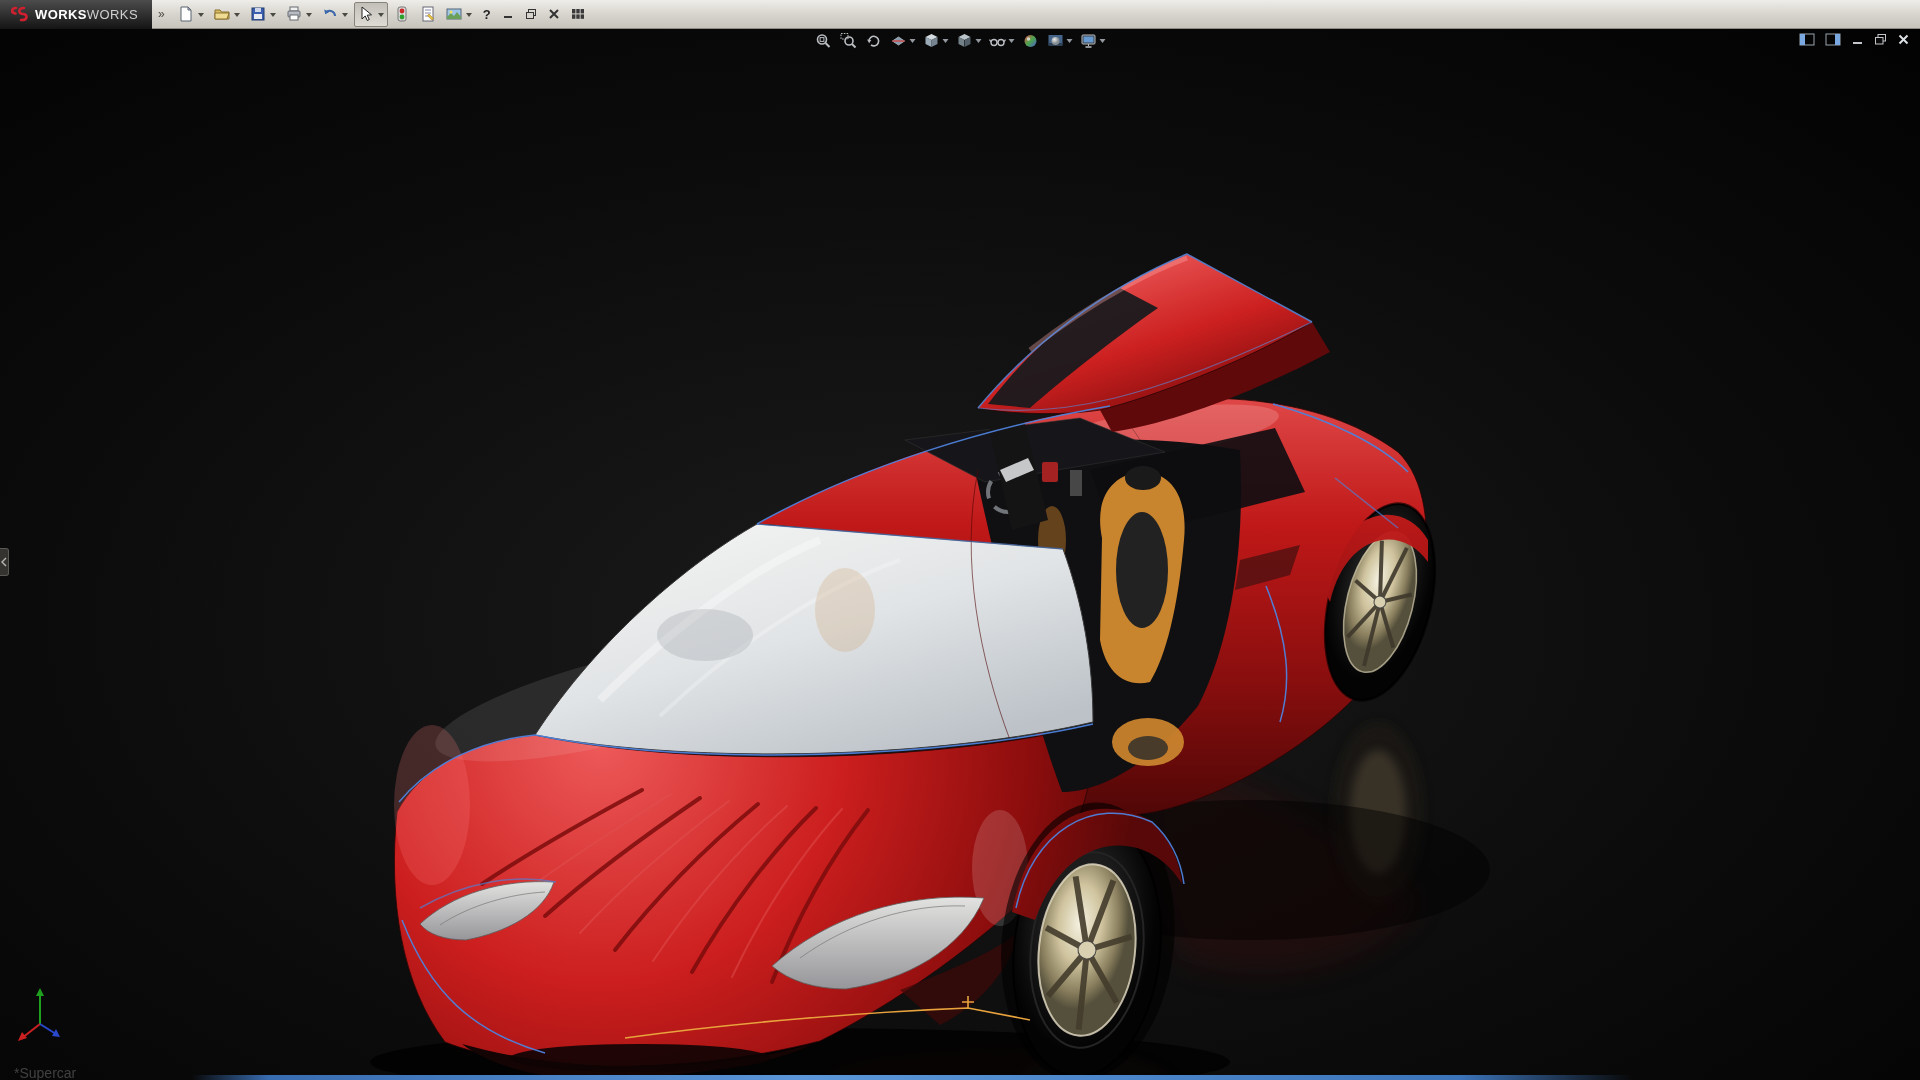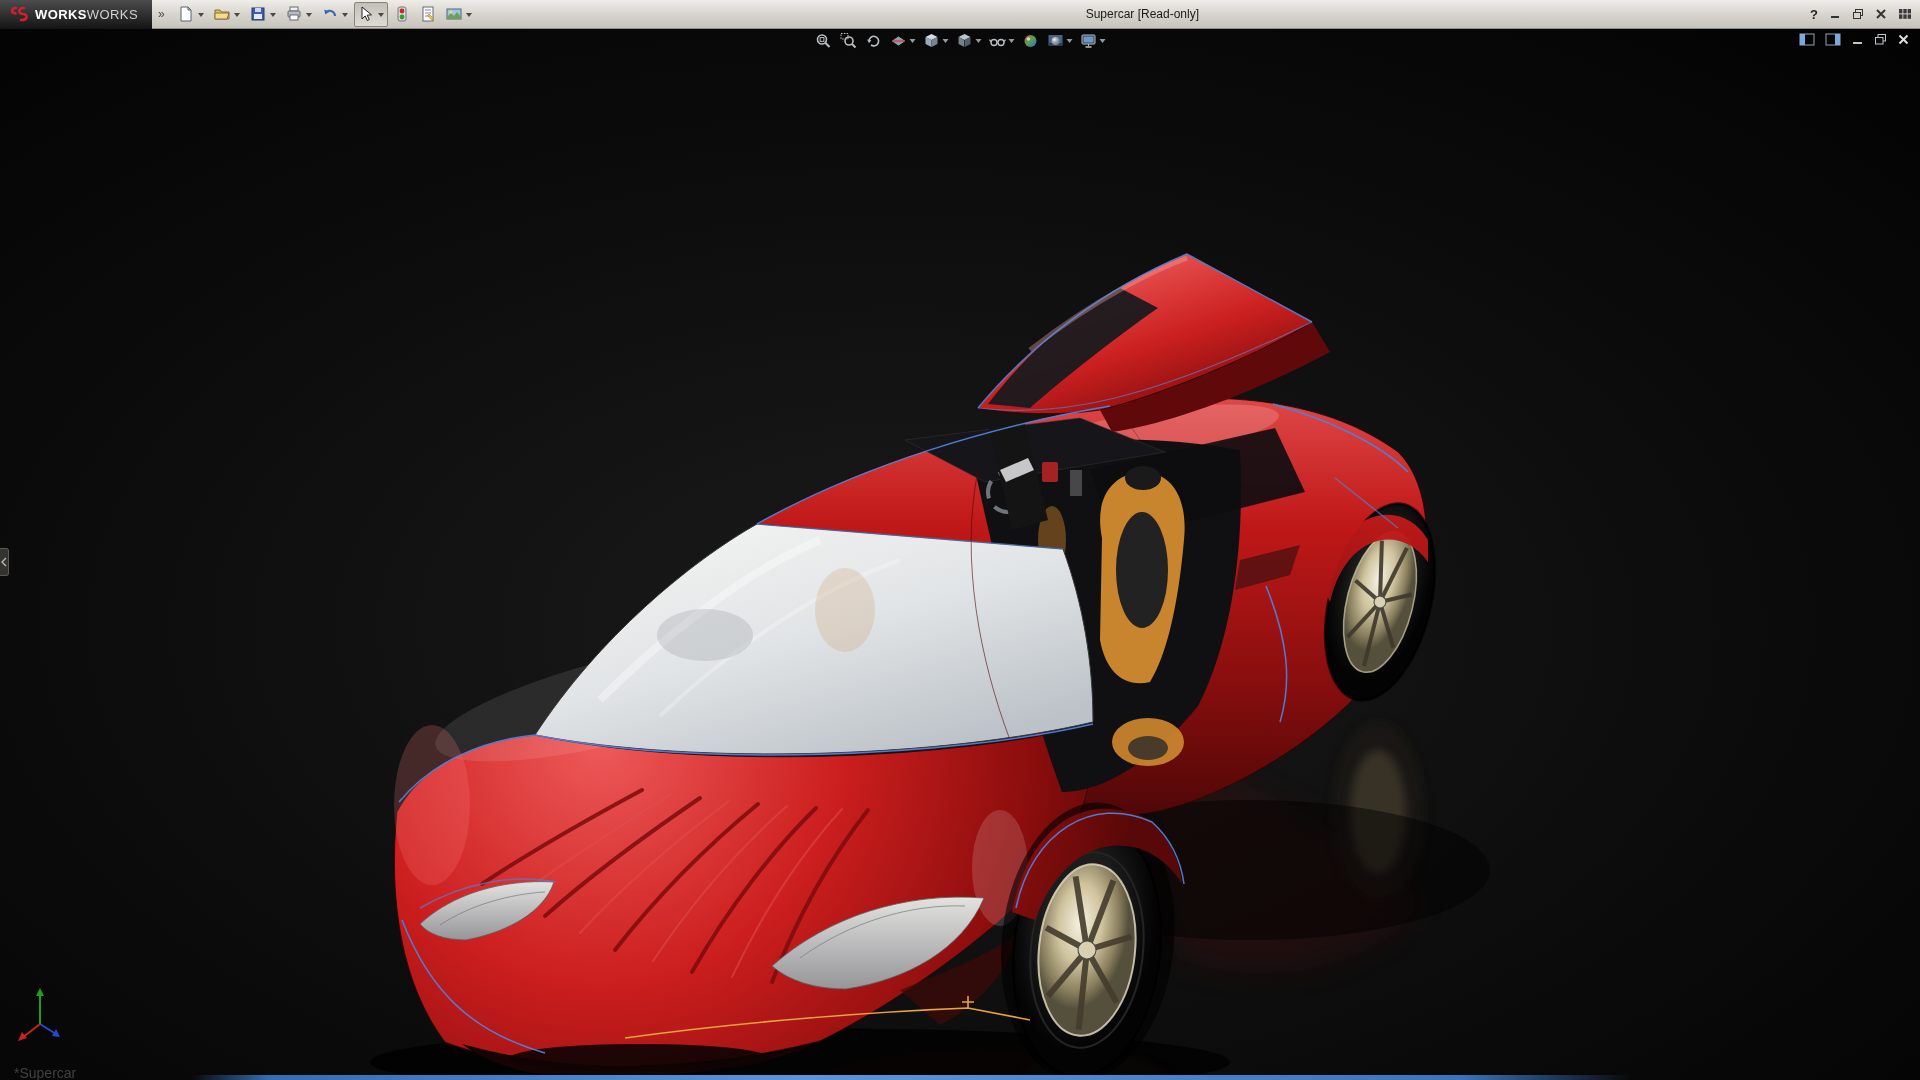--- a/index.html
+++ b/index.html
@@ -344,21 +344,20 @@
       <div class="tb-btn">
         <svg width="18" height="18" viewBox="0 0 18 18">
           <rect x="2" y="4" width="14" height="10" fill="#9ec4e8" stroke="#567"></rect>
             <path d="M2 12 l4-4 3 3 3-4 4 5 v2 H2 Z" fill="#6aa05a"></path>
             <circle cx="6" cy="7" r="1.5" fill="#f0e060"></circle>
         </svg>
           <span class="dd"></span>
       </div>
     </div>
 
-    <div id="win-title">Supercar [Read-only]</div>
 
     <div id="tb-right">
       <span id="help-btn">?</span>
       <span class="winctl">
         <svg width="12" height="12" viewBox="0 0 12 12">
             <line x1="2" y1="9" x2="10" y2="9" stroke="#333" stroke-width="2"></line>
           </svg>
       </span>
       <span class="winctl">
         <svg width="12" height="12" viewBox="0 0 12 12">

